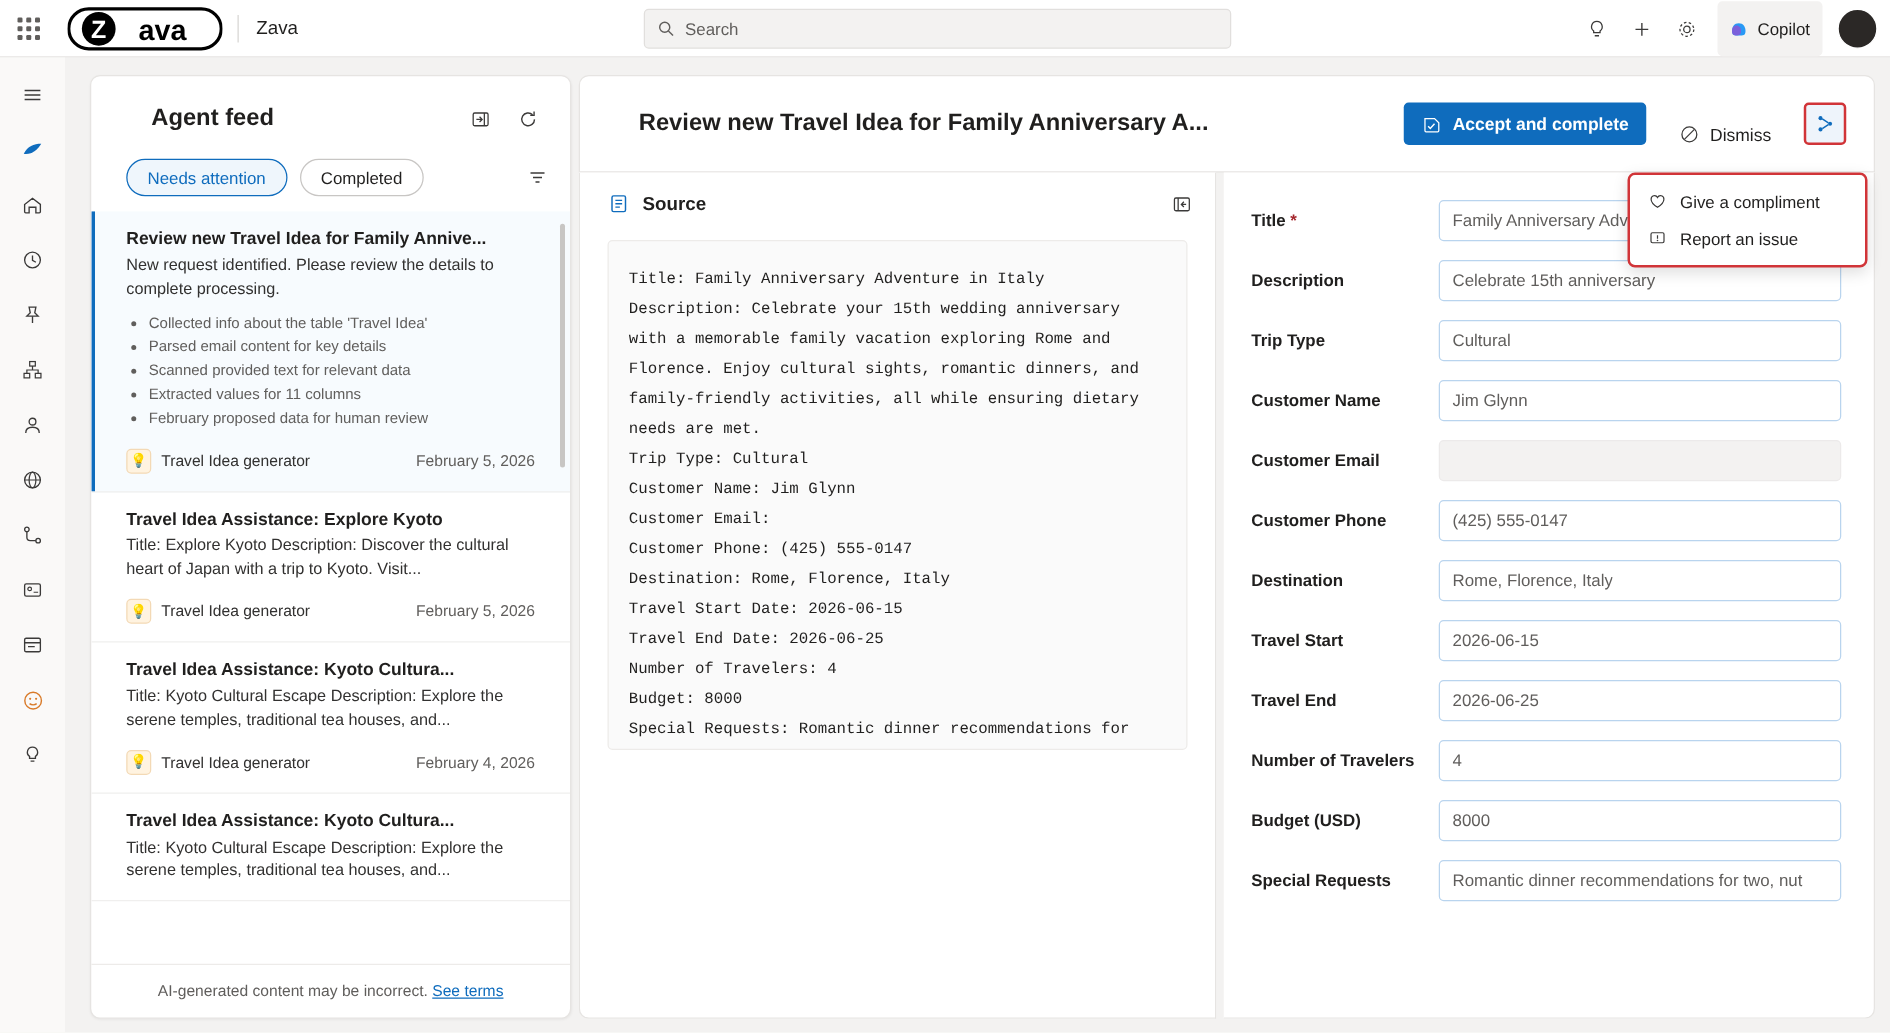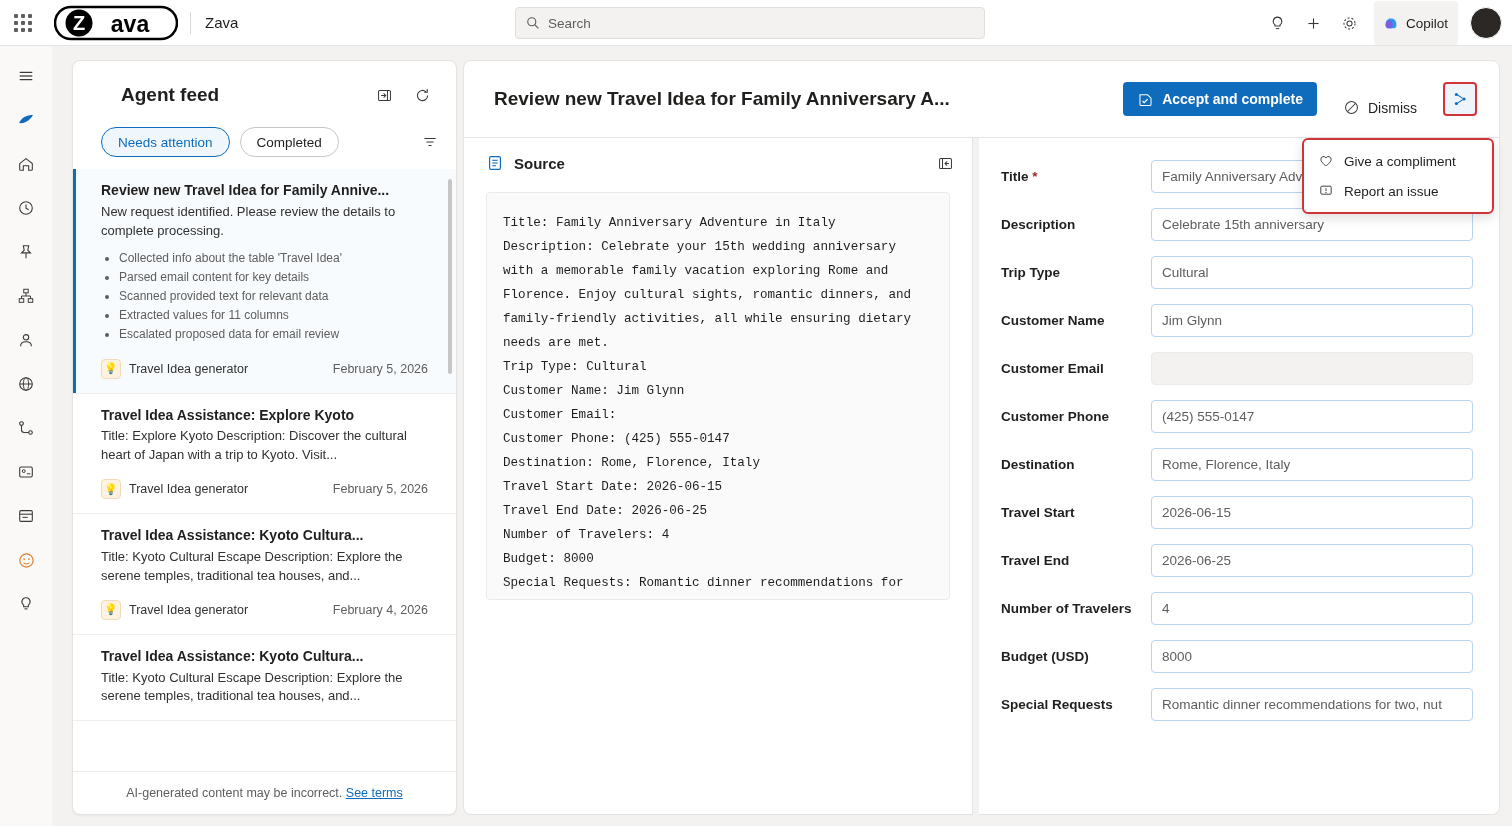--- a/index.html
+++ b/index.html
@@ -131,21 +131,21 @@
   }
   .feed-foot a { color: #0f6cbd; }
 
   
   .main {
     position: absolute; left: 463px; top: 60px; width: 1037px; height: 755px;
   }
   .main-head {
     position: absolute; left: 0; top: 0; width: 1037px; height: 78px;
     background: #ffffff; border: 1px solid #e6e4e2; border-radius: 8px 8px 0 0;
-    display: flex; align-items: center; padding: 0 22px 0 30px; gap: 14px;
+    display: flex; align-items: center; padding: 0 22px 0 47px; gap: 14px;
   }
   .main-title { font-size: 19px; font-weight: 600; color: #201f1e; flex: 1; }
   .btn-primary {
     height: 34px; background: #0f6cbd; color: #fff; border-radius: 4px;
     display: flex; align-items: center; gap: 8px; padding: 0 14px; font-size: 14px;
     font-weight: 600; cursor: pointer; border: none;
   }
   .btn-ghost {
     height: 34px; background: transparent; color: #201f1e; border-radius: 4px;
     display: flex; align-items: flex-end; gap: 8px; padding: 0 12px; font-size: 14px; cursor: pointer;
@@ -400,21 +400,21 @@
     <div class="feed-list">
 
       <div class="feed-item selected">
         <div class="fi-title">Review new Travel Idea for Family Annive...</div>
         <div class="fi-sub">New request identified. Please review the details to complete processing.</div>
         <ul class="fi-bullets">
           <li>Collected info about the table 'Travel Idea'</li>
           <li>Parsed email content for key details</li>
           <li>Scanned provided text for relevant data</li>
           <li>Extracted values for 11 columns</li>
-          <li>Escalated proposed data for email review</li>
+          <li>February proposed data for human review</li>
         </ul>
         <div class="fi-foot">
           <div class="fi-badge">💡</div>
           <div class="fi-agent">Travel Idea generator</div>
           <div class="fi-date">February 5, 2026</div>
         </div>
       </div>
 
       <div class="feed-item">
         <div class="fi-title">Travel Idea Assistance: Explore Kyoto</div>

